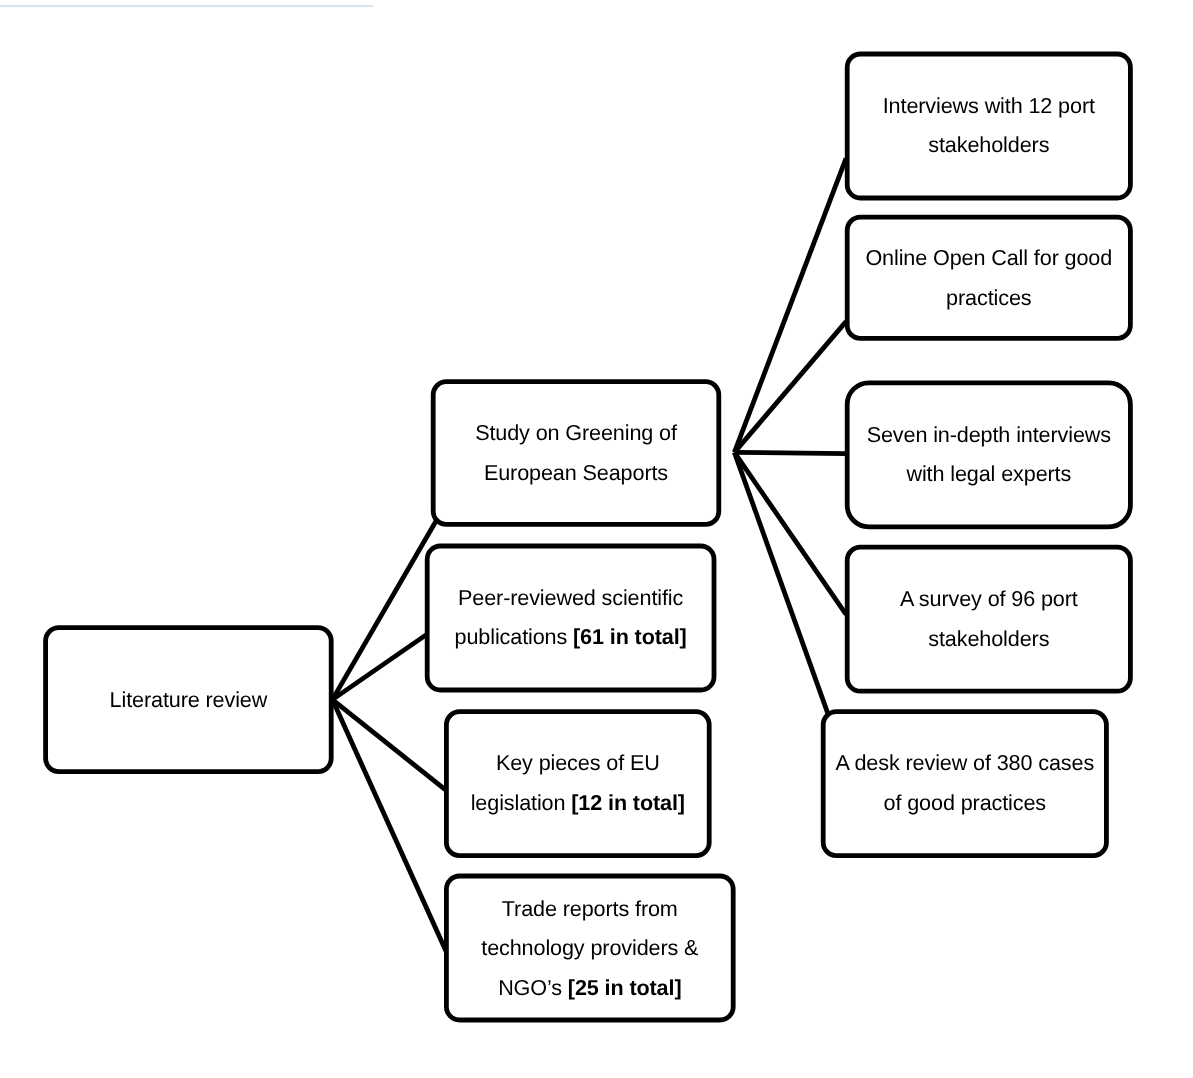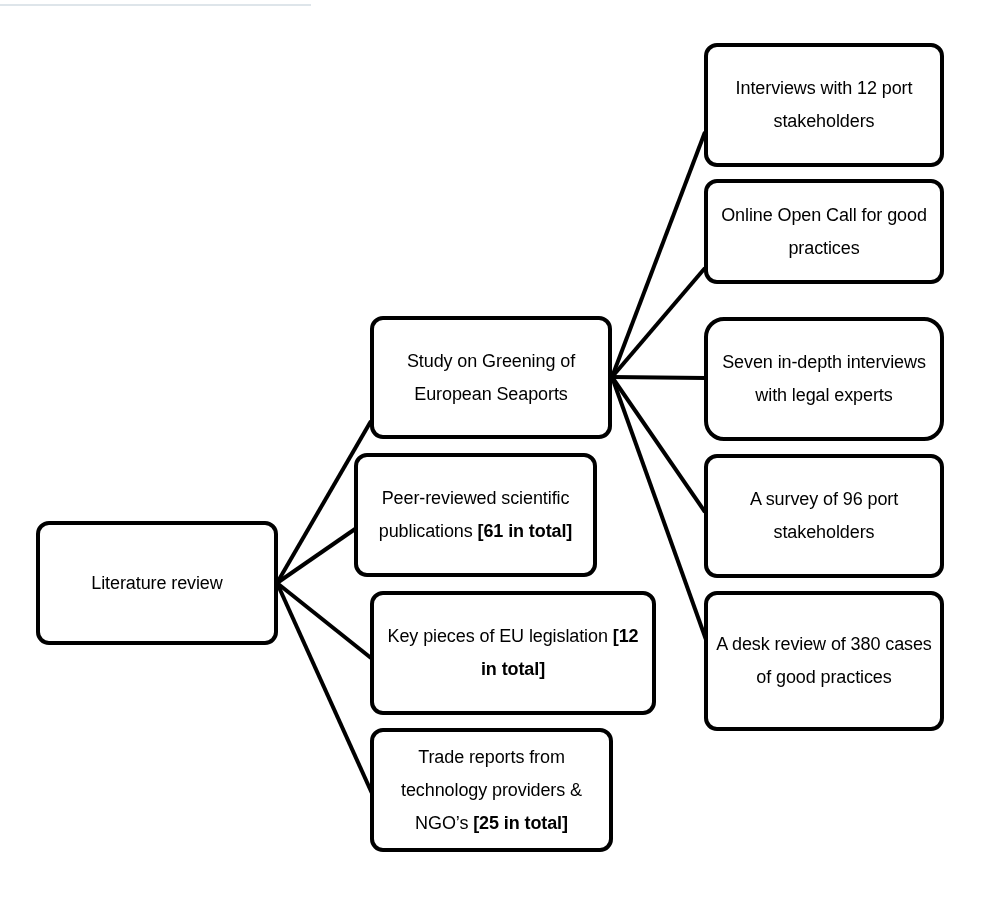--- a/index.html
+++ b/index.html
@@ -79,29 +79,29 @@
       <line x1="612" y1="377" x2="705" y2="378"></line>
       <line x1="612" y1="377" x2="705" y2="512"></line>
       <line x1="612" y1="377" x2="709" y2="648"></line>
     </g>
   </svg>
 
   <div class="node" style="left:36px; top:521px; width:242px; height:124px;">
     <span class="txt">Literature review</span>
   </div>
 
-  <div class="node" style="left:370px; top:316px; width:242px; height:123px;align-items:center;">
+  <div class="node" style="left:359px; top:316px; width:242px; height:123px;align-items:center;">
     <span class="txt">Study on Greening of European Seaports</span>
   </div>
 
   <div class="node" style="left:354px; top:453px; width:243px; height:124px;">
     <span class="txt"><span>Peer-reviewed scientific publications </span><b>[61 in total]</b></span>
   </div>
 
-  <div class="node" style="left:370px; top:591px; width:286px; height:124px;">
+  <div class="node" style="left:370px; top:591px; width:223px; height:124px;">
     <span class="txt"><span>Key pieces of EU legislation </span><b>[12 in total]</b></span>
   </div>
 
   <div class="node" style="left:370px; top:728px; width:243px; height:124px;">
     <span class="txt"><span>Trade reports from technology providers &amp; NGO’s </span><b>[25 in total]</b></span>
   </div>
 
   <div class="node" style="left:704px; top:43px; width:240px; height:124px;">
     <span class="txt">Interviews with 12 port stakeholders</span>
   </div>
@@ -111,17 +111,17 @@
   </div>
 
   <div class="node" style="left:704px; top:317px; width:240px; height:124px;border-radius:20px;">
     <span class="txt">Seven in-depth interviews with legal experts</span>
   </div>
 
   <div class="node" style="left:704px; top:454px; width:240px; height:124px;text-align:center;">
     <span class="txt">A survey of 96 port stakeholders</span>
   </div>
 
-  <div class="node" style="left:704px; top:591px; width:240px; height:140px;justify-content:flex-end;">
+  <div class="node" style="left:684px; top:591px; width:240px; height:124px;justify-content:flex-end;">
     <span class="txt">A desk review of 380 cases of good practices</span>
   </div>
 
 </div>
 
 </body></html>

